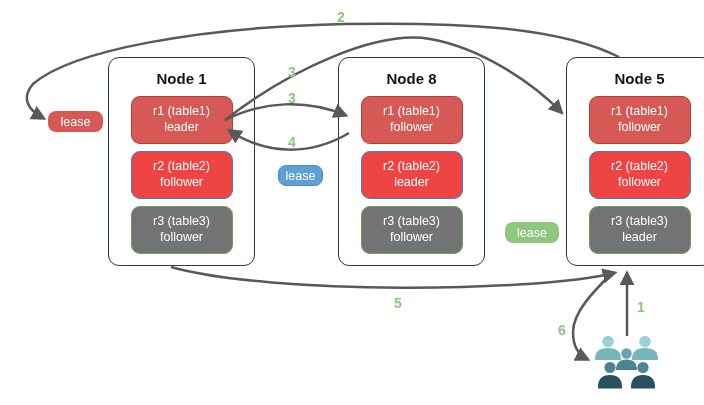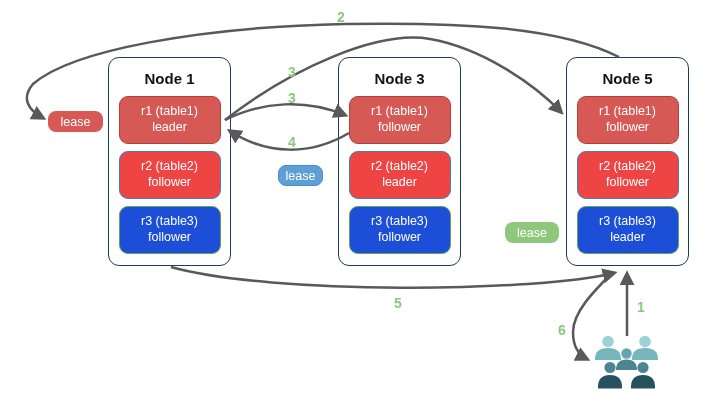--- a/index.html
+++ b/index.html
@@ -2,36 +2,36 @@
 <html><head>
 <meta charset="utf-8">
 <style>
   html,body{margin:0;padding:0;background:#ffffff;}
   .stage{
     position:relative;width:704px;height:405px;overflow:hidden;background:#ffffff;
     font-family:"Liberation Sans","DejaVu Sans",sans-serif;
   }
   svg.arrows{position:absolute;left:0;top:0;pointer-events:none;z-index:3;}
   .node{
-    position:absolute;top:57px;width:123px;height:209px;box-sizing:border-box;
+    position:absolute;top:57px;width:147px;height:209px;box-sizing:border-box;
     background:#ffffff;border:1.6px solid #1f3a5f;border-radius:11px;
     display:flex;flex-direction:column;align-items:center;z-index:2;
   }
   .node-1{left:108px;}
   .node-2{left:338px;}
   .node-3{left:566px;}
   .node-title{font-weight:bold;font-size:15px;color:#131313;margin:12px 0 9px;}
   .replica{
     width:102px;height:48px;box-sizing:border-box;border-radius:9px;margin-bottom:7px;
     display:flex;flex-direction:column;align-items:center;justify-content:center;
     color:#ffffff;font-size:12.5px;line-height:1.25;text-align:right;
   }
   .replica.red{background:#d65956;border:1.5px solid #b23f3b;}
   .replica.blue{background:#ef4444;border:1.5px solid #3f80c0;}
-  .replica.green{background:#1d4ed8;border:1.5px solid #67a355;}
+  .replica.green{background:#737373;border:1.5px solid #67a355;}
   .lease{
     position:absolute;height:21px;box-sizing:border-box;border-radius:8px;z-index:2;
     display:flex;align-items:center;justify-content:center;
     color:#ffffff;font-size:12.5px;
   }
   .lease.red{left:48px;top:111px;width:55px;background:#d65956;}
   .lease.blue{left:278px;top:165px;width:45px;background:#5f9fd8;border:1px solid #4a8bc9;}
   .lease.green{left:505px;top:222px;width:54px;background:#8fc77c;}
   .step{
     position:absolute;width:16px;text-align:center;z-index:4;
@@ -78,21 +78,21 @@
       <span>r2 (table2)</span>
       <span>follower</span>
     </div>
     <div class="replica green">
       <span>r3 (table3)</span>
       <span>follower</span>
     </div>
   </div>
 
   <div class="node node-2">
-    <div class="node-title">Node 3</div>
+    <div class="node-title">Node 8</div>
     <div class="replica red">
       <span>r1 (table1)</span>
       <span>follower</span>
     </div>
     <div class="replica blue">
       <span>r2 (table2)</span>
       <span>leader</span>
     </div>
     <div class="replica green">
       <span>r3 (table3)</span>

